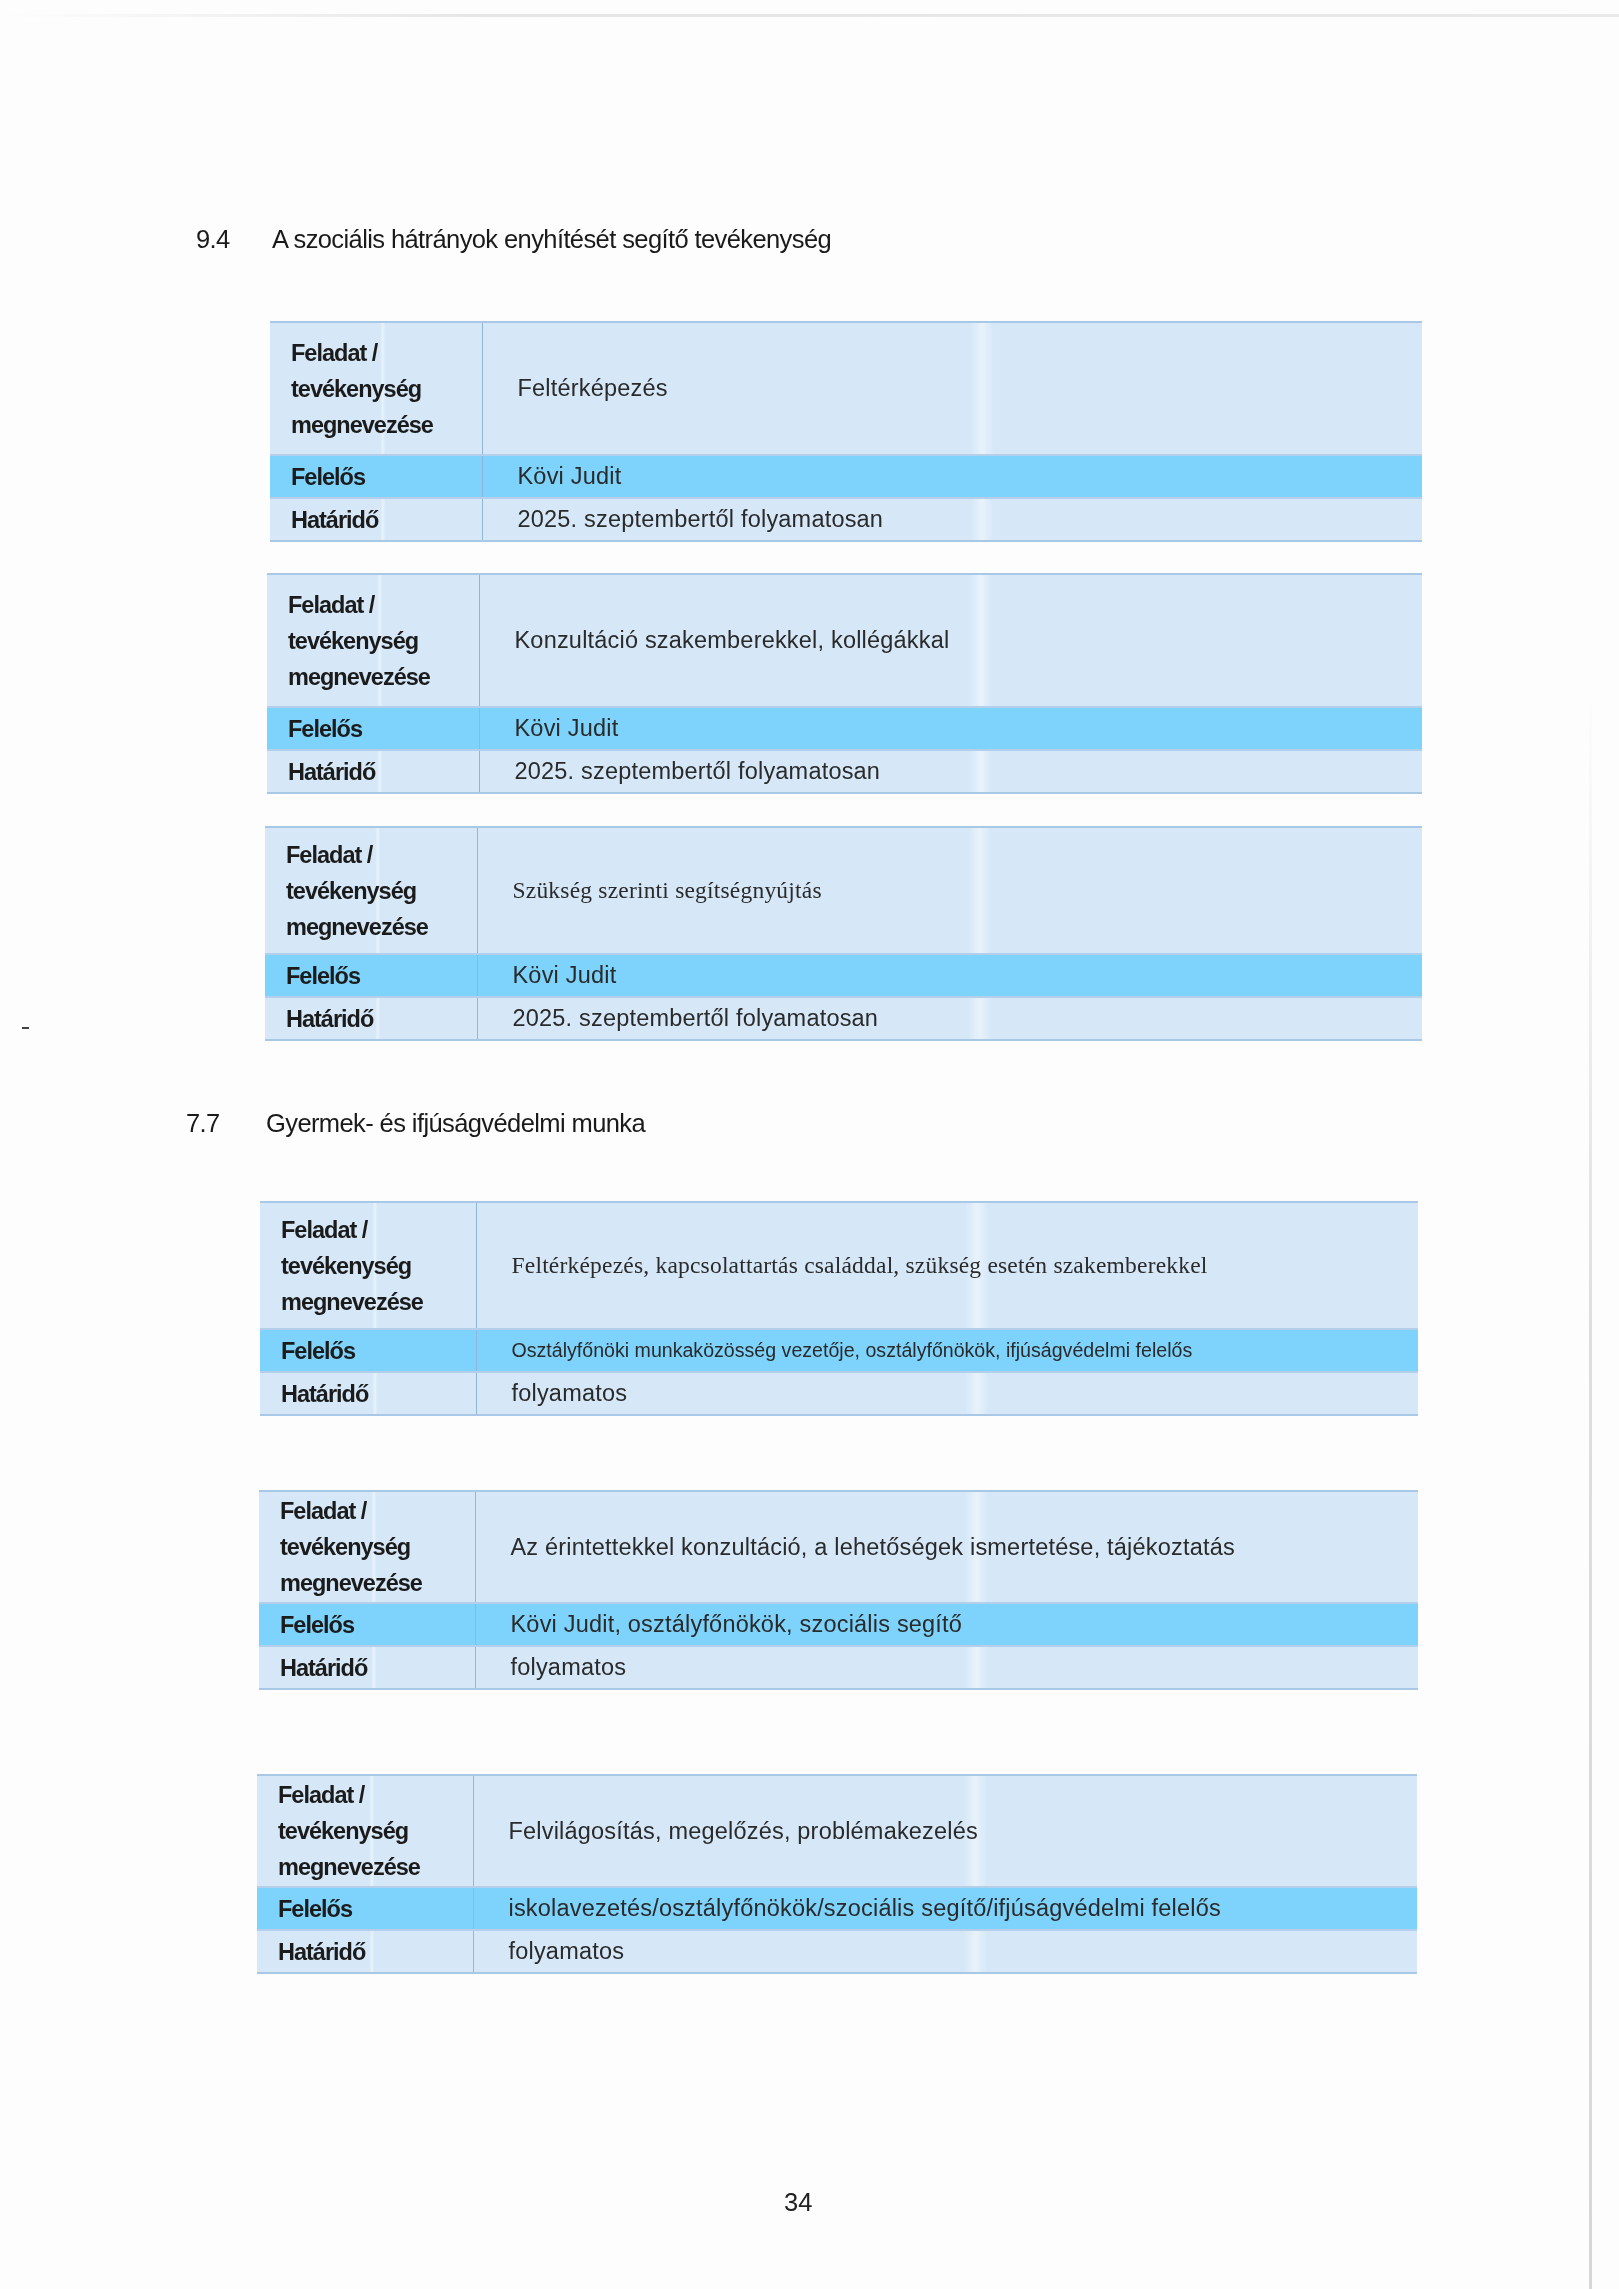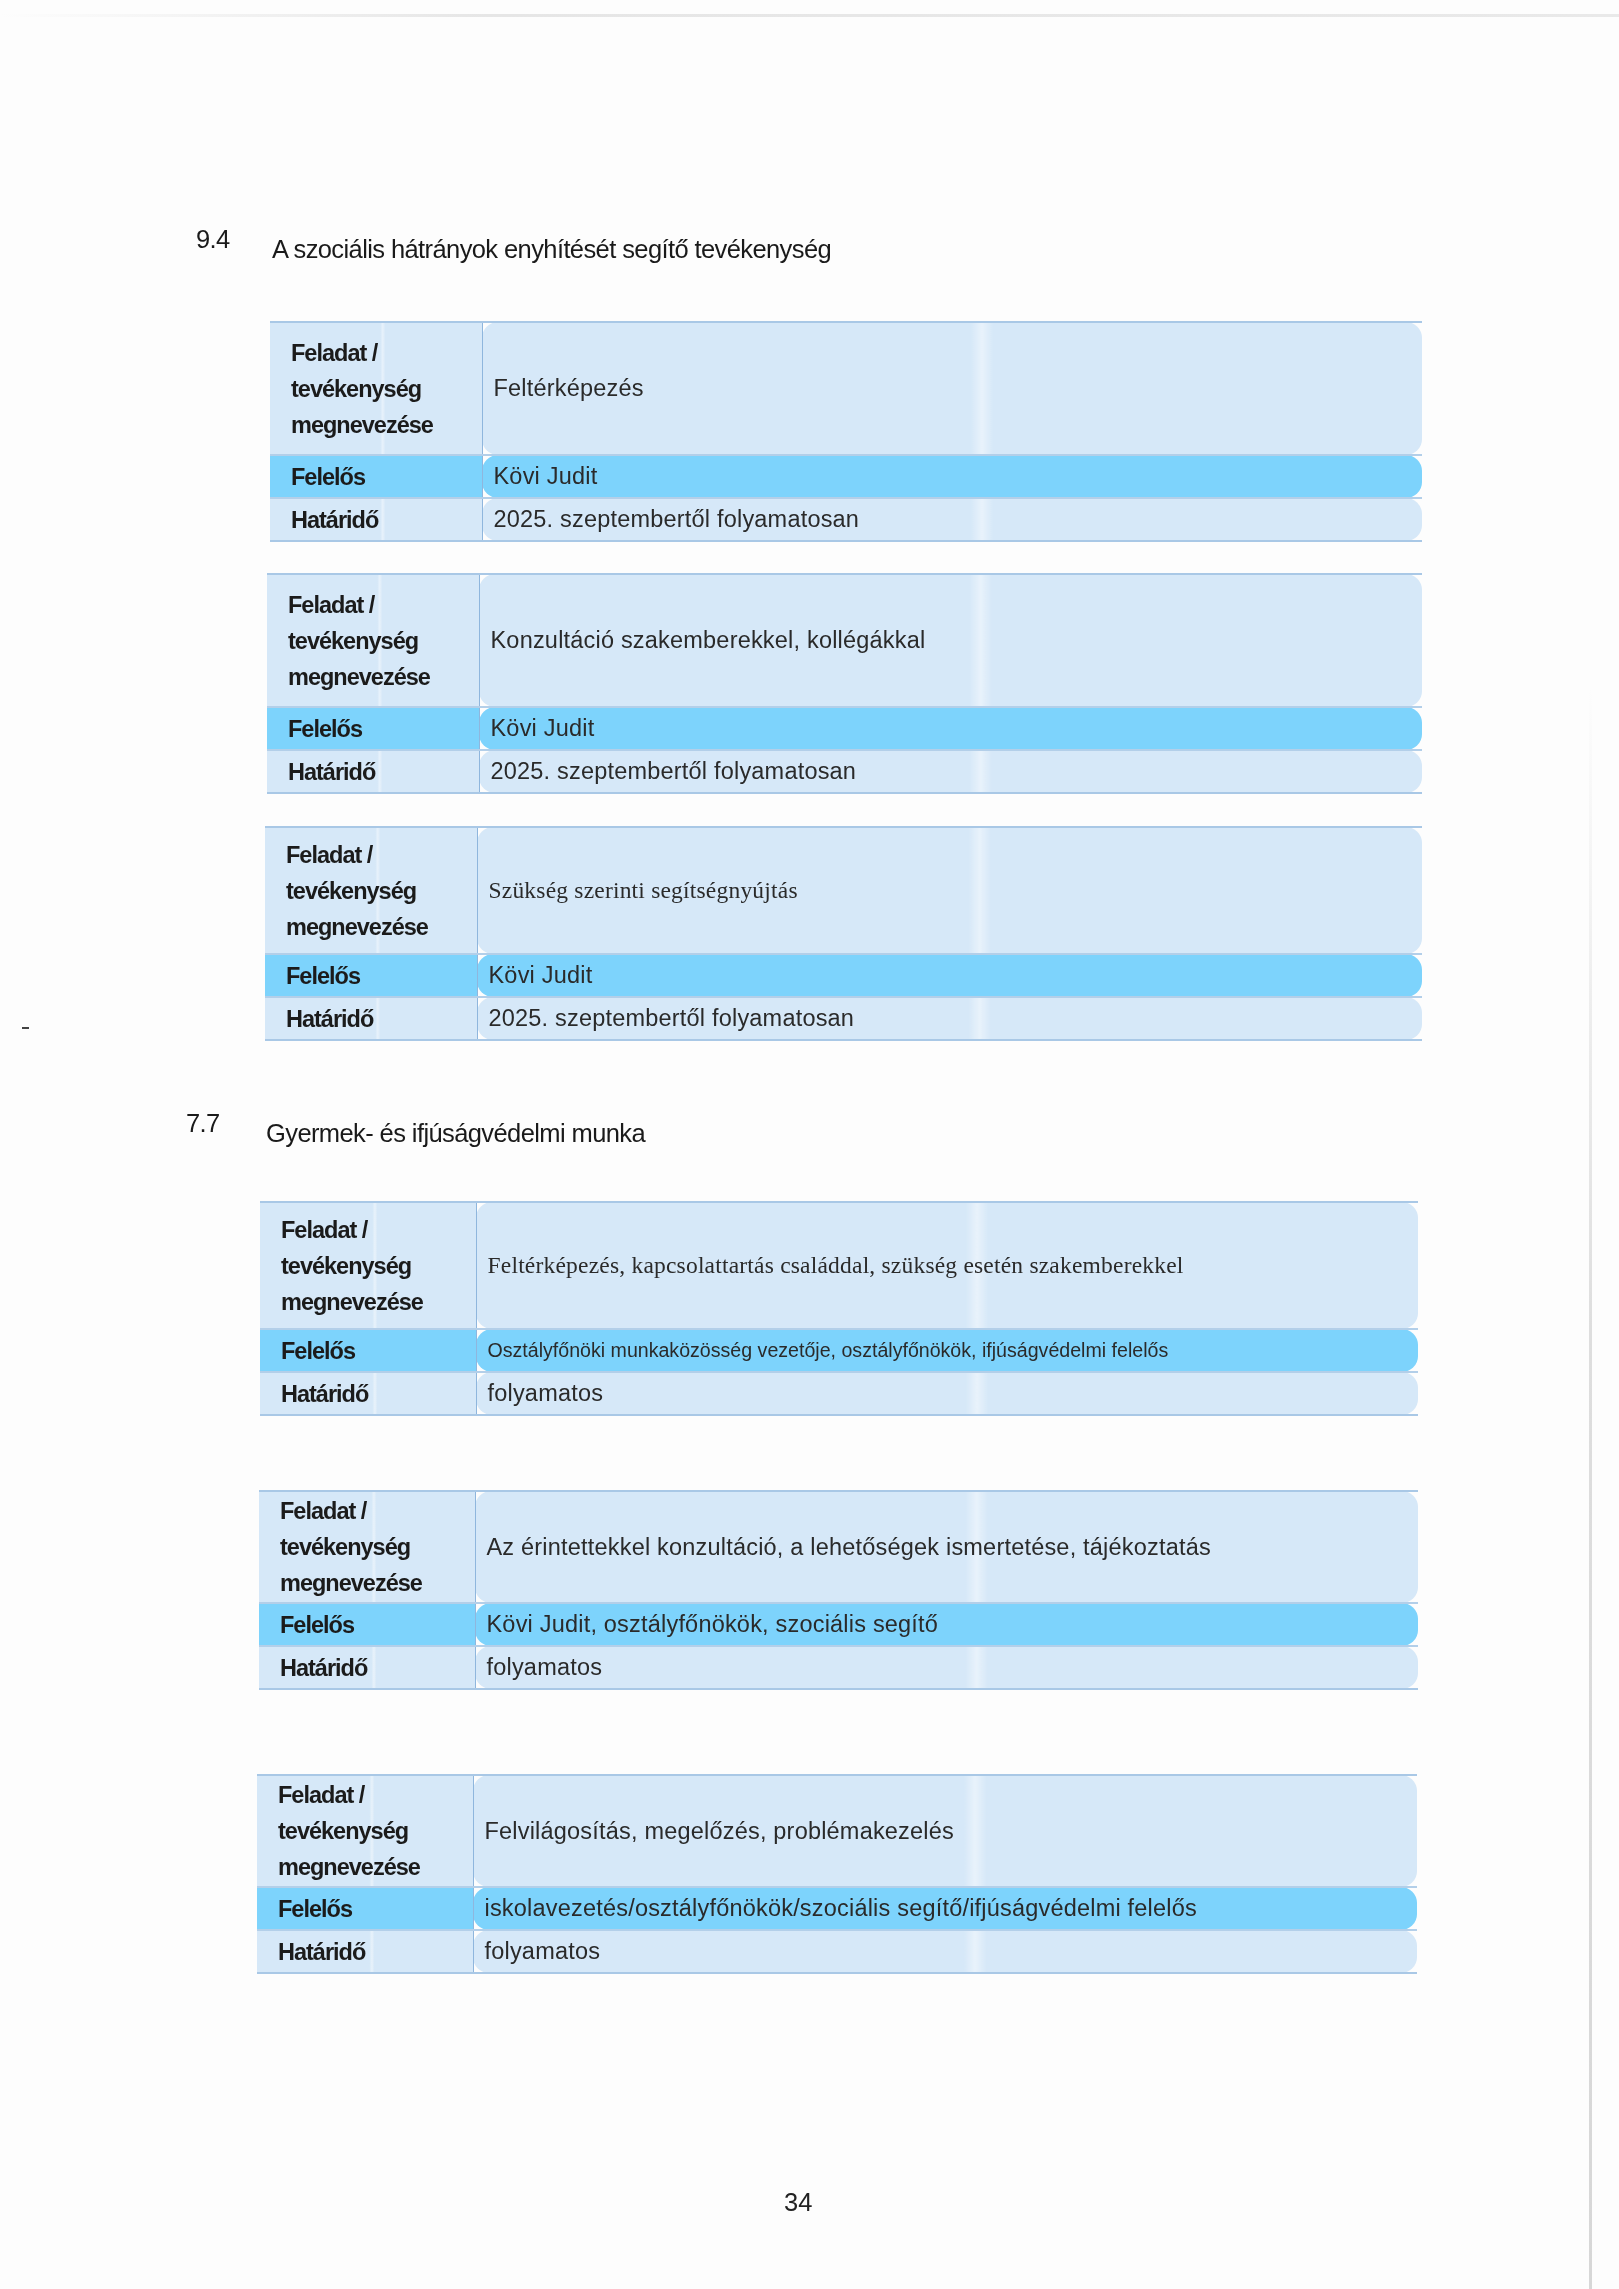--- a/index.html
+++ b/index.html
@@ -18,21 +18,21 @@
     background: linear-gradient(180deg, rgba(220,220,220,0) 0%, #dedede 40%, #d7d7d7 100%);
   }
   .left-dash {
     position: absolute; left: 21.6px; top: 1027px; width: 7.8px; height: 2px; background: #444;
   }
   .heading {
     position: absolute; font-size: 25.5px; letter-spacing: -0.6px; color: #1a1a1a;
     white-space: nowrap;
   }
   .heading .num { position: absolute; left: 0; top: 0; }
-  .heading .title { position: absolute; top: 0; margin-top: 10px; }
+  .heading .title { position: absolute; top: 0; }
   #h94 { left: 196px; top: 225px; }
   #h94 .title { left: 76px; }
   #h95 { left: 186px; top: 1109px; }
   #h95 .title { left: 80px; }
 
   .task-table {
     position: absolute; border-collapse: collapse; table-layout: fixed;
     border-top: 2px solid #a9c8e6; border-bottom: 2px solid #a9c8e6;
   }
   .task-table td {
@@ -40,23 +40,22 @@
     border-top: 2px solid #b3cfe9;
   }
   .task-table tr:first-child td { border-top: none; }
   .task-table td.label {
     font-family: "Liberation Sans Narrow", "Liberation Sans", sans-serif;
     font-weight: bold; font-size: 23.5px; letter-spacing: -1px; line-height: 36px;
     padding-left: 21px; color: #1b1b1b;
     border-right: 1.5px solid #8fb6dd;
   }
   .task-table td.value {
-    font-size: 23.5px; line-height: 29px; padding-left: 11px; color: #2a2a2a;
+    font-size: 23.5px; line-height: 29px; padding-left: 35px; color: #2a2a2a;
     letter-spacing: 0.2px;
-    border-radius: 16px;
   }
   .task-table td.value.small { font-size: 19.6px; letter-spacing: 0; }
   .task-table tr.blue td {
     background: #d6e8f8;
     background-image: linear-gradient(90deg, rgba(255,255,255,0) 0%, rgba(255,255,255,0) 52%, rgba(255,255,255,0.45) 53.2%, rgba(255,255,255,0) 54.4%, rgba(255,255,255,0) 100%);
   }
   .task-table tr.white td { background: #7dd3fc; }
 
   #t1 { left: 270px; top: 321px; width: 1152px; }
   #t2 { left: 267px; top: 573px; width: 1155px; }

